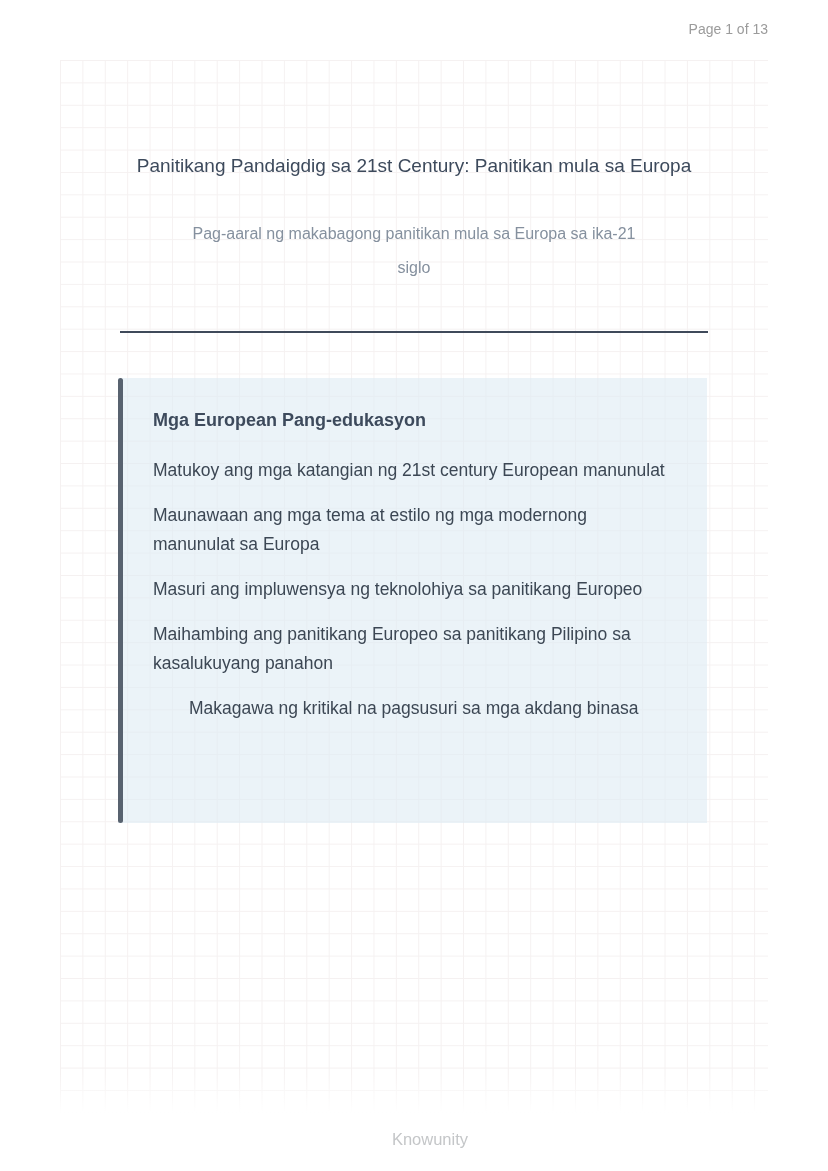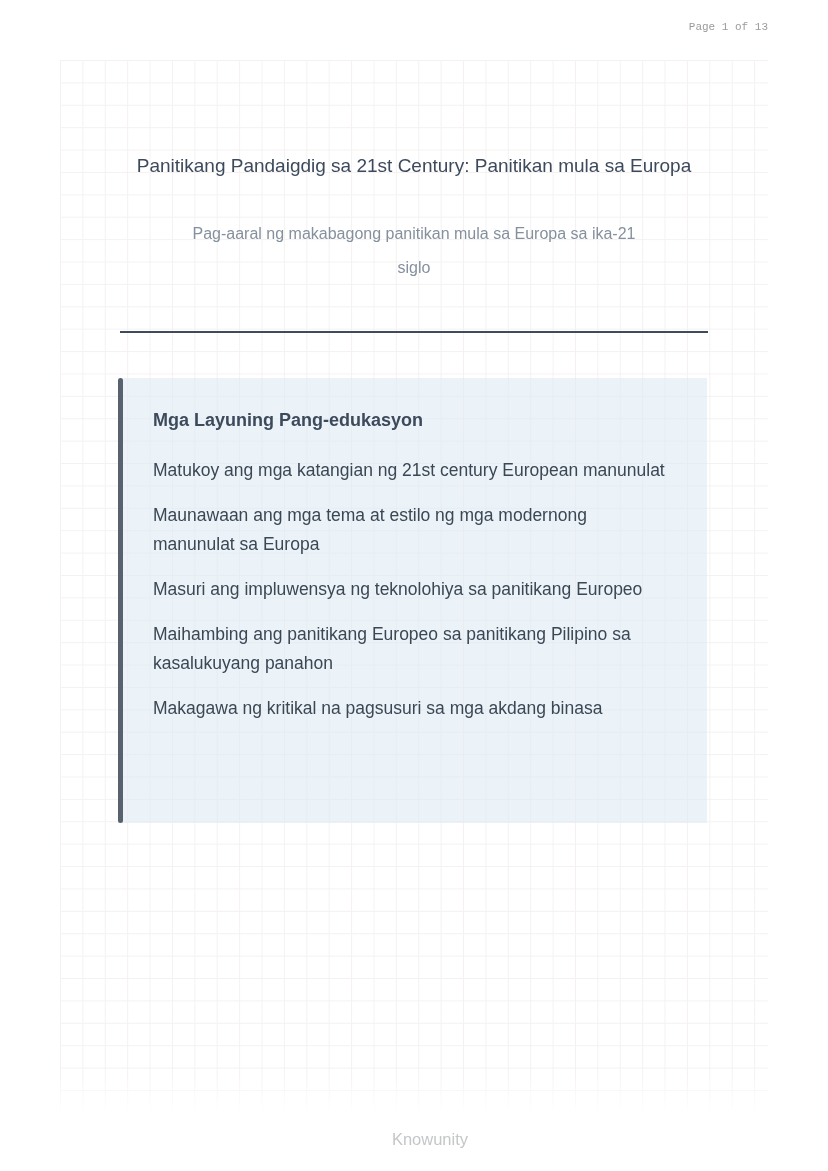--- a/index.html
+++ b/index.html
@@ -33,22 +33,22 @@
   }
   .grid-paper::after{
     content:"";
     position:absolute;
     left:0;right:0;bottom:0;height:40px;
     background:linear-gradient(to bottom, rgba(255,255,255,0), #ffffff);
   }
   .page-indicator{
     position:absolute;
     top:21px;right:60px;
-    font-family:Liberation Mono, monospace;
-    font-size:11px;
+    font-family:Liberation Sans, sans-serif;
+    font-size:14px;
     color:var(--page-indicator);
     z-index:2;
     margin-left:9px;
   }
   .doc-title{
     position:absolute;
     top:155px;left:0;
     width:828px;
     text-align:center;
     font-size:19px;
@@ -95,21 +95,21 @@
     color:var(--title-color);
     line-height:29px;
     margin-bottom:21px;
   }
   .objective-item{
     font-size:17.5px;
     line-height:29px;
     color:var(--body-text);
     margin-bottom:16px;
   }
-  .objective-item:last-child{margin-bottom:0;}
+  .objective-item:last-child{margin-bottom:0;margin-left:36px;}
   .footer-brand{
     position:absolute;
     top:1130px;left:0;
     width:828px;
     text-align:center;
     font-size:16.5px;
     color:var(--footer-color);
     z-index:2;
     padding-left:32px;
   }
@@ -122,21 +122,21 @@
 <div class="page-indicator">Page 1 of 13</div>
 
 <h1 class="doc-title">Panitikang Pandaigdig sa 21st Century: Panitikan mula sa Europa</h1>
 
 <div class="doc-subtitle">Pag-aaral ng makabagong panitikan mula sa Europa sa ika-21 siglo</div>
 
 <div class="divider"></div>
 
 <section class="objectives-box">
   <div class="accent-bar"></div>
-  <h2 class="objectives-heading">Mga Layuning Pang-edukasyon</h2>
+  <h2 class="objectives-heading">Mga European Pang-edukasyon</h2>
   <p class="objective-item">Matukoy ang mga katangian ng 21st century European manunulat</p>
   <p class="objective-item">Maunawaan ang mga tema at estilo ng mga modernong manunulat sa Europa</p>
   <p class="objective-item">Masuri ang impluwensya ng teknolohiya sa panitikang Europeo</p>
   <p class="objective-item">Maihambing ang panitikang Europeo sa panitikang Pilipino sa kasalukuyang panahon</p>
   <p class="objective-item">Makagawa ng kritikal na pagsusuri sa mga akdang binasa</p>
 </section>
 
 <div class="footer-brand">Knowunity</div>
 
 </body></html>

